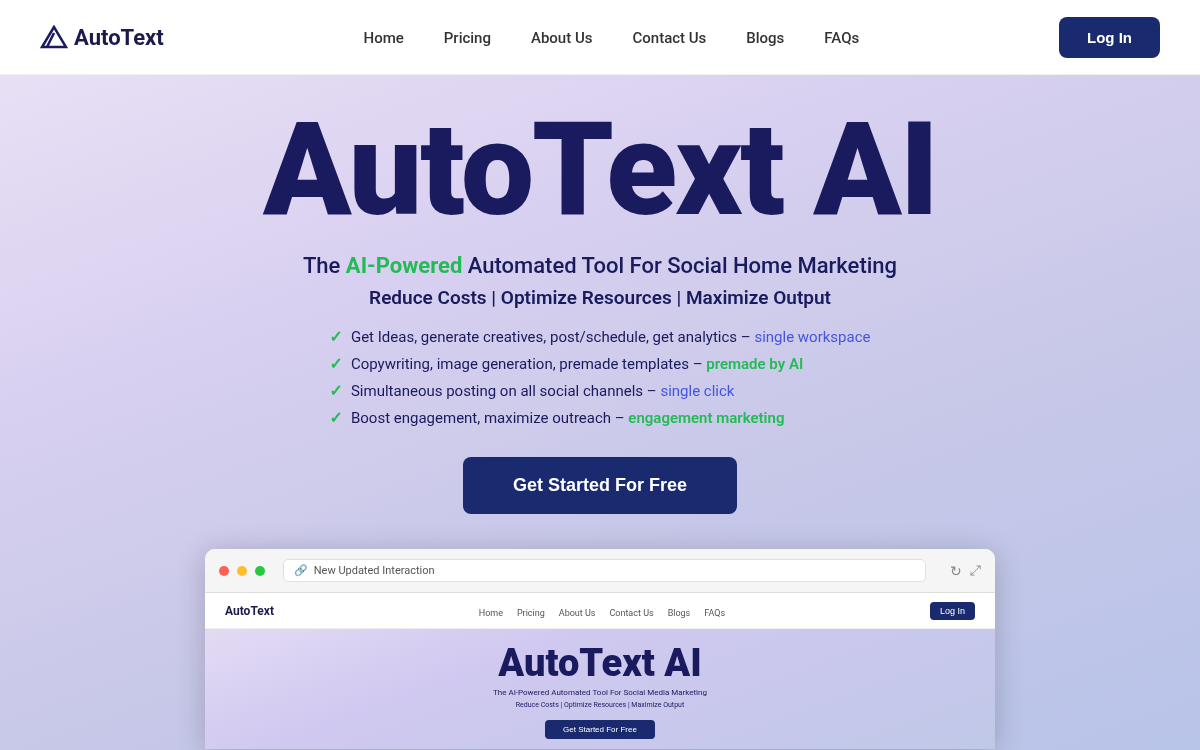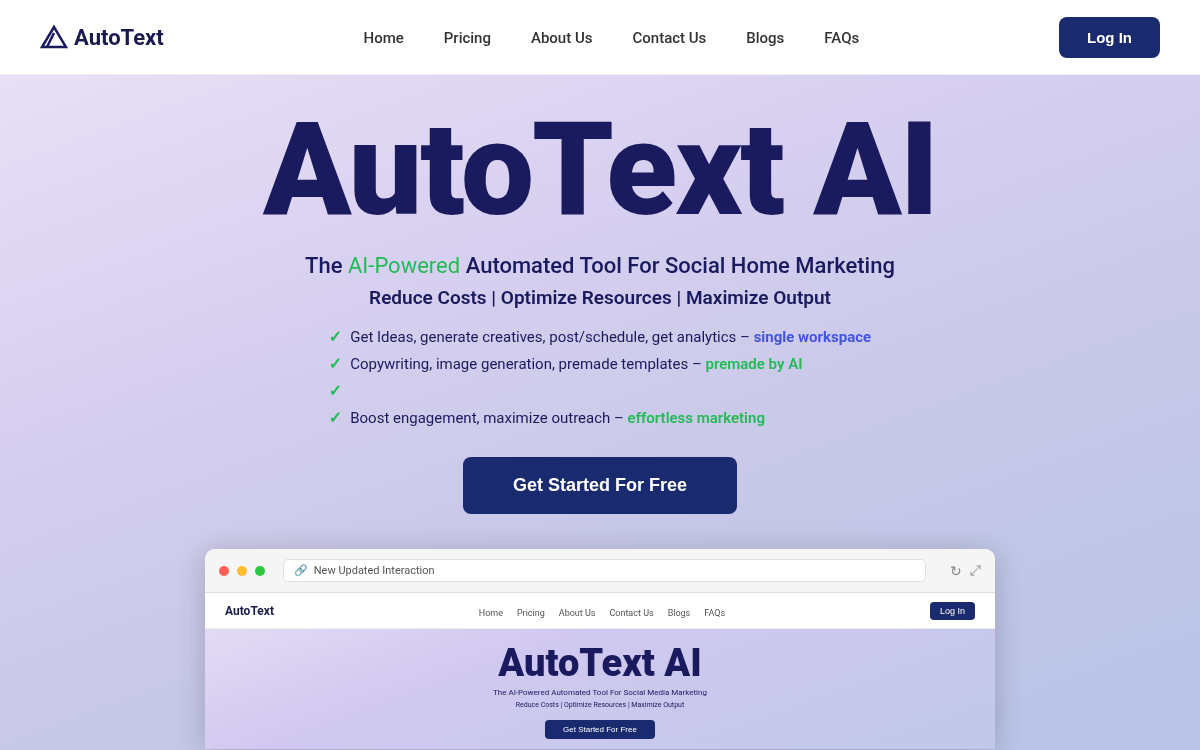--- a/index.html
+++ b/index.html
@@ -81,21 +81,21 @@
     }
     .hero-subtitle {
       font-size: 22px;
       font-weight: 500;
       color: #1a1a5e;
       text-align: center;
       margin-bottom: 8px;
     }
     .hero-subtitle .highlight {
       color: #22bb55;
-      font-weight: 400;
+      font-weight: 700;
     }
     .hero-tagline {
       font-size: 19px;
       font-weight: 600;
       color: #1a1a5e;
       text-align: center;
       margin-bottom: 18px;
     }
     .hero-features {
       list-style: none;
@@ -110,21 +110,21 @@
       color: #1a1a5e;
       display: flex;
       align-items: center;
       gap: 8px;
     }
     .checkmark {
       color: #22bb55;
       font-size: 16px;
       font-weight: 700;
     }
-    .highlight-blue { color: #4455dd; font-weight: 700; margin-top: 8px; }
+    .highlight-blue { color: #4455dd; font-weight: 400; margin-top: 8px; }
     .highlight-green { color: #22bb55; font-weight: 600; }
     .cta-btn {
       background: #1a2a6e;
       color: #fff;
       border: none;
       border-radius: 8px;
       padding: 18px 50px;
       font-size: 18px;
       font-weight: 600;
       cursor: pointer;
@@ -283,24 +283,25 @@
     <li>
       <span class="checkmark">✓</span>
       <span>Get Ideas, generate creatives, post/schedule, get analytics – <span class="highlight-blue">single workspace</span></span>
     </li>
     <li>
       <span class="checkmark">✓</span>
       <span>Copywriting, image generation, premade templates – <span class="highlight-green">premade by AI</span></span>
     </li>
     <li>
       <span class="checkmark">✓</span>
+      <span>Simultaneous posting on all social channels – <span class="highlight-blue">single click</span></span>
     </li>
     <li>
       <span class="checkmark">✓</span>
-      <span>Boost engagement, maximize outreach – <span class="highlight-green">effortless marketing</span></span>
+      <span>Boost engagement, maximize outreach – <span class="highlight-green">engagement marketing</span></span>
     </li>
   </ul>
 
   <button class="cta-btn">Get Started For Free</button>
 
   <div class="browser-mockup">
     <div class="browser-bar">
       <div class="browser-dot"></div>
       <div class="browser-dot"></div>
       <div class="browser-dot"></div>

